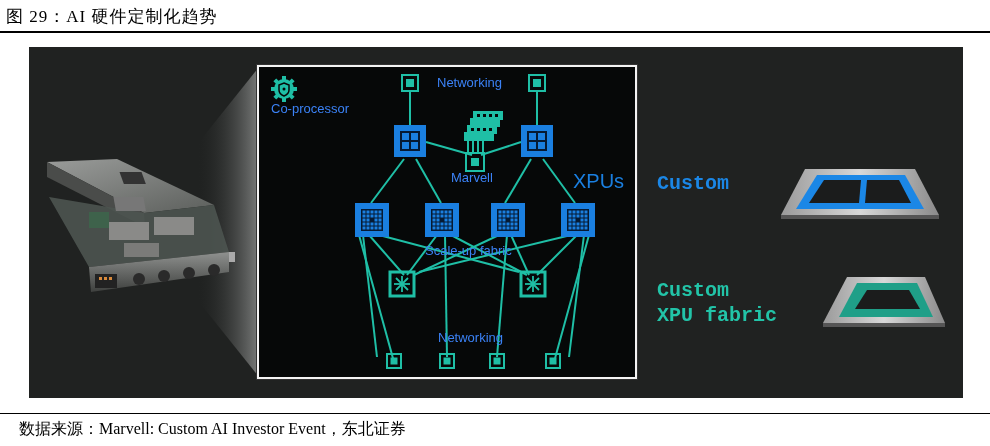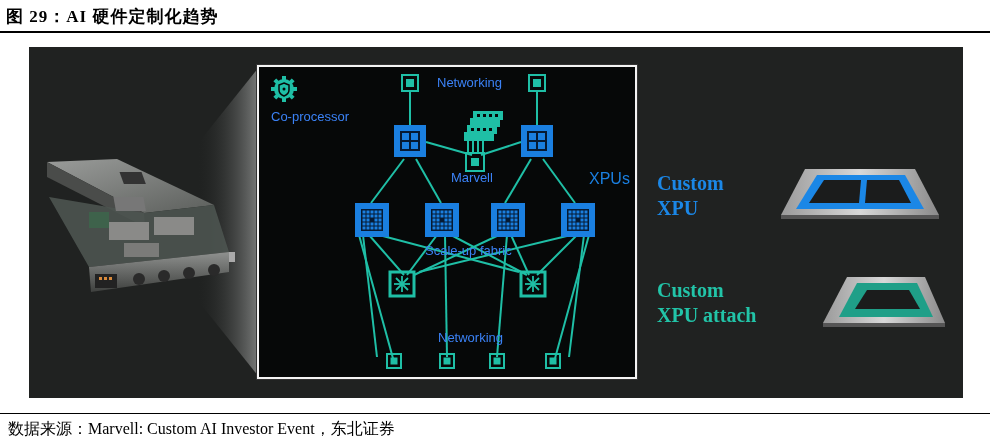--- a/index.html
+++ b/index.html
@@ -1,28 +1,28 @@
 <!DOCTYPE html>
 <html><head>
 <meta charset="utf-8">
 <style>
   html, body { margin: 0; padding: 0; background: #ffffff; }
   body { width: 990px; height: 446px; position: relative; overflow: hidden; font-family: "Liberation Serif", "DejaVu Serif", serif; }
-  .fig-title { position: absolute; left: 6px; top: 5px; font-size: 17px; font-weight: bold; color: #000; letter-spacing: 1px; white-space: nowrap; text-align: right; }
+  .fig-title { position: absolute; left: 6px; top: 5px; font-size: 17px; font-weight: normal; color: #000; letter-spacing: 1px; white-space: nowrap; text-align: right; }
   .rule-top { position: absolute; left: 0; top: 31px; width: 990px; height: 2px; background: #000; }
   .rule-bottom { position: absolute; left: 0; top: 413px; width: 990px; height: 1px; background: #000; }
-  .source { position: absolute; left: 8px; top: 419px; font-size: 16px; color: #000; white-space: nowrap; }
+  .source { position: absolute; left: 19px; top: 419px; font-size: 16px; color: #000; white-space: nowrap; }
   .panel { position: absolute; left: 29px; top: 47px; width: 934px; height: 351px; background: #202221; overflow: hidden; }
   .beam { position: absolute; left: 0; top: 0; width: 934px; height: 351px; }
   .server { position: absolute; left: 0; top: 0; }
   .diagram { position: absolute; left: 228px; top: 18px; width: 376px; height: 310px; background: #060808; border: 2px solid #f4f4f4; box-shadow: 0 0 0 1px #333; }
   .diagram svg { position: absolute; left: 0; top: 0; }
   .lbl { position: absolute; font-family: "Liberation Sans", "DejaVu Sans", sans-serif; font-size: 13px; color: #3b82f6; white-space: nowrap; }
-  .lbl.blue { color: #1a7fe0; font-size: 16px; margin-left: 16px; }
-  .chip-label { position: absolute; font-family: Liberation Serif, serif; font-weight: bold; font-size: 20px; line-height: 25px; white-space: nowrap; }
+  .lbl.blue { color: #1a7fe0; font-size: 20px; }
+  .chip-label { position: absolute; font-family: Liberation Mono, monospace; font-weight: bold; font-size: 20px; line-height: 25px; white-space: nowrap; }
   .chip-label.blue { color: #1b87e6; }
   .chip-label.teal { color: #22c4a8; }
   .chip { position: absolute; }
 </style>
 </head>
 <body>
 
 <div class="fig-title">图 29：AI 硬件定制化趋势</div>
 <div class="rule-top"></div>
 
@@ -312,50 +312,49 @@
           <g>
             <rect x="231" y="287" width="14" height="14" fill="none" stroke="#1fbfa6" stroke-width="2"></rect>
             <rect x="234.5" y="290.5" width="7" height="7" fill="#1fbfa6"></rect>
           </g>
           <g>
             <rect x="287" y="287" width="14" height="14" fill="none" stroke="#1fbfa6" stroke-width="2"></rect>
             <rect x="290.5" y="290.5" width="7" height="7" fill="#1fbfa6"></rect>
           </g>
         </g>
     </svg>
-    <div class="lbl" style="left:12px; top:42px;">Co-processor</div>
+    <div class="lbl" style="left:12px; top:34px;">Co-processor</div>
     <div class="lbl" style="left:178px; top:8px;">Networking</div>
     <div class="lbl" style="left:192px; top:103px;">Marvell</div>
     <div class="lbl blue" style="left:314px; top:103px;">XPUs</div>
     <div class="lbl" style="left:166px; top:176px;">Scale-up fabric</div>
     <div class="lbl" style="left:179px; top:263px;">Networking</div>
   </div>
 
   <div class="chip-label blue" style="left:628px; top:124px;">
     <div>Custom</div>
-    <div>XPU</div>
   </div>
   <svg class="chip" style="left:748px; top:118px;" width="170" height="60">
     <defs>
       <linearGradient id="subG" x1="0" y1="0" x2="1" y2="0">
         <stop offset="0" stop-color="#9a9a9a"></stop>
           <stop offset="0.5" stop-color="#d8d8d8"></stop>
           <stop offset="1" stop-color="#8a8a8a"></stop>
       </linearGradient>
     </defs>
     <polygon points="28,4 138,4 162,50 4,50" fill="url(#subG)"></polygon>
     <polygon points="4,50 162,50 162,54 4,54" fill="#555"></polygon>
     <polygon points="40,10 128,10 147,44 19,44" fill="#1b87e6"></polygon>
     <polygon points="47,15 84,15 82,38 32,38" fill="#1b1c1c"></polygon>
     <polygon points="90,15 122,15 134,38 88,38" fill="#1b1c1c"></polygon>
   </svg>
 
   <div class="chip-label teal" style="left:628px; top:231px;">
     <div>Custom</div>
-    <div>XPU attach</div>
+    <div>XPU fabric</div>
   </div>
   <svg class="chip" style="left:790px; top:226px;" width="130" height="60">
     <polygon points="28,4 106,4 126,50 4,50" fill="url(#subG)"></polygon>
     <polygon points="4,50 126,50 126,54 4,54" fill="#555"></polygon>
     <polygon points="38,10 98,10 114,44 20,44" fill="#1f9f88"></polygon>
     <polygon points="48,17 90,17 101,36 36,36" fill="#1b1c1c"></polygon>
   </svg>
 </div>
 
 <div class="rule-bottom"></div>

